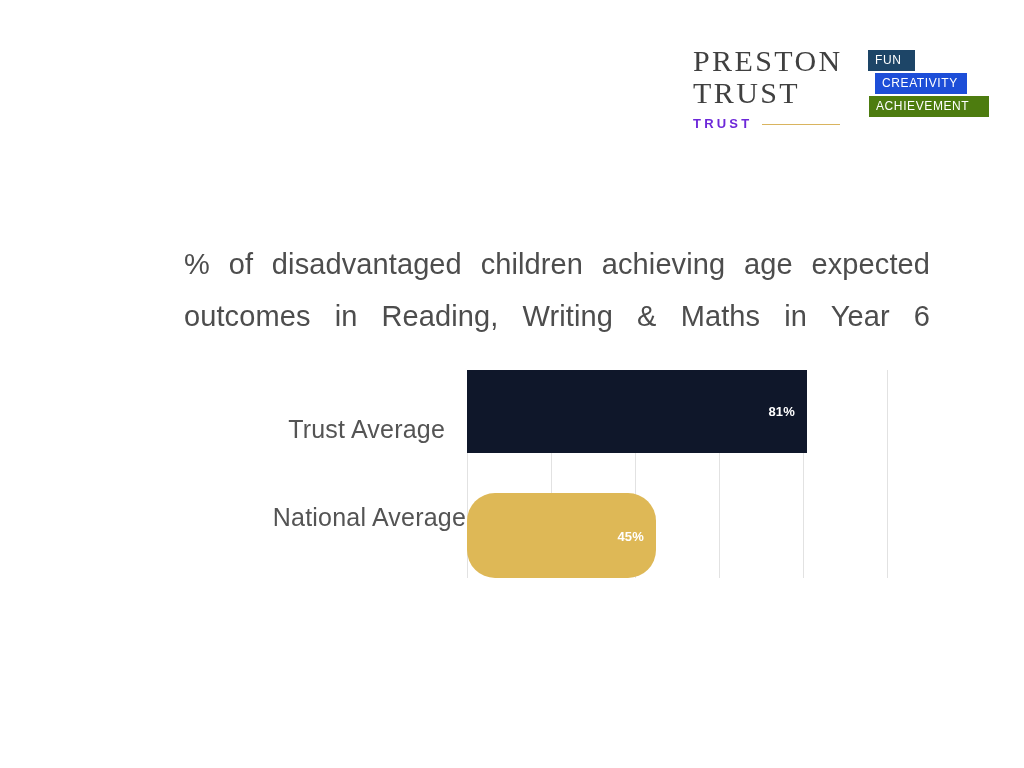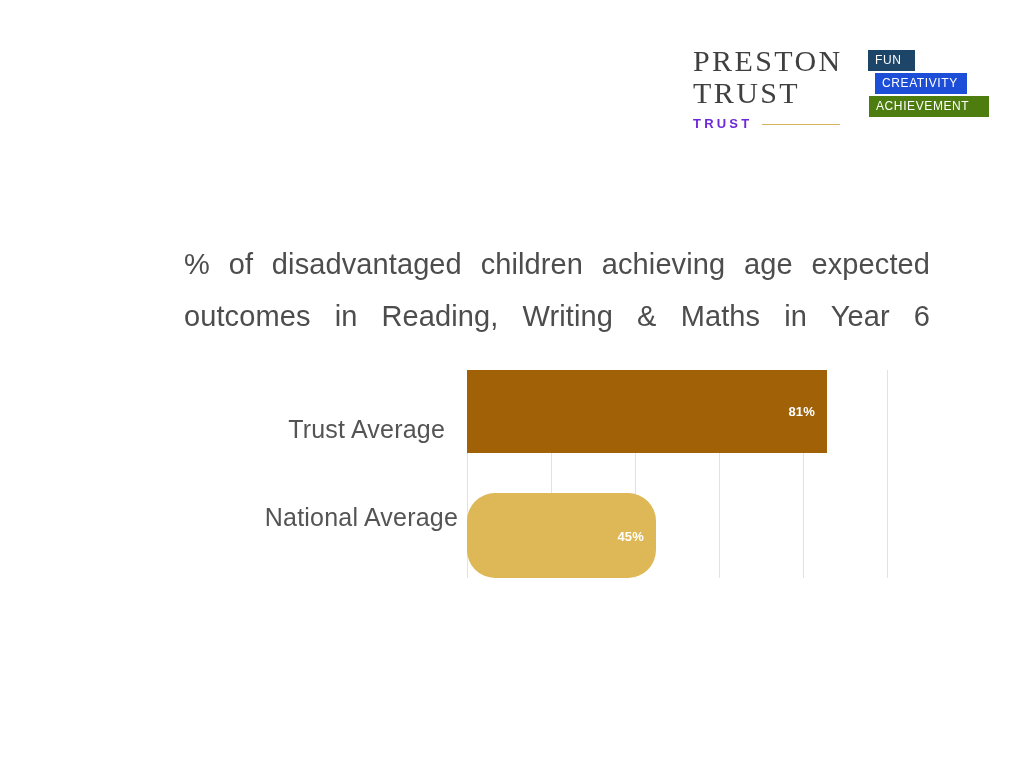--- a/index.html
+++ b/index.html
@@ -155,21 +155,21 @@
     position: absolute;
     left: 0;
     width: 100%;
   }
   .bar {
     position: absolute;
     left: 0;
     top: 0;
     height: 100%;
   }
-  .bar-trust { background: #a16207; padding-left: 20px; }
+  .bar-trust { background: #0f172a; }
   .bar-national { background: #deb856; border-radius: 28px; }
   .bar-value {
     position: absolute;
     right: 12px;
     color: #ffffff;
     font-family: "Liberation Sans", sans-serif;
     font-size: 13px;
     font-weight: bold;
     letter-spacing: 0.2px;
     white-space: nowrap;
@@ -186,21 +186,21 @@
     font-weight: 400;
     letter-spacing: 0.2px;
     white-space: nowrap;
   }
   .cat-label-trust {
     left: 0px;
     top: 53px;
     width: 275px;
   }
   .cat-label-national {
-    left: 8px;
+    left: 16px;
     top: 141px;
     width: 280px;
   }
 </style>
 </head>
 <body>
 
 <div class="slide">
 
   <div class="logo">

